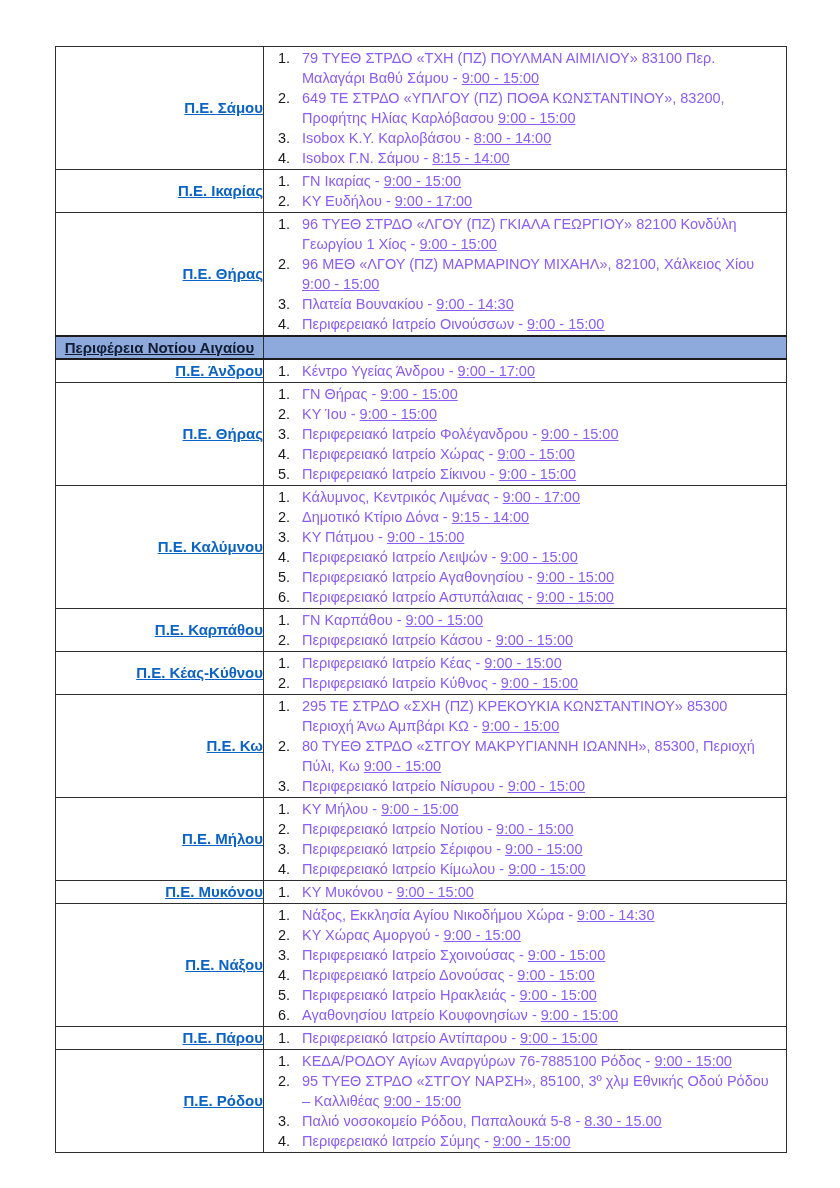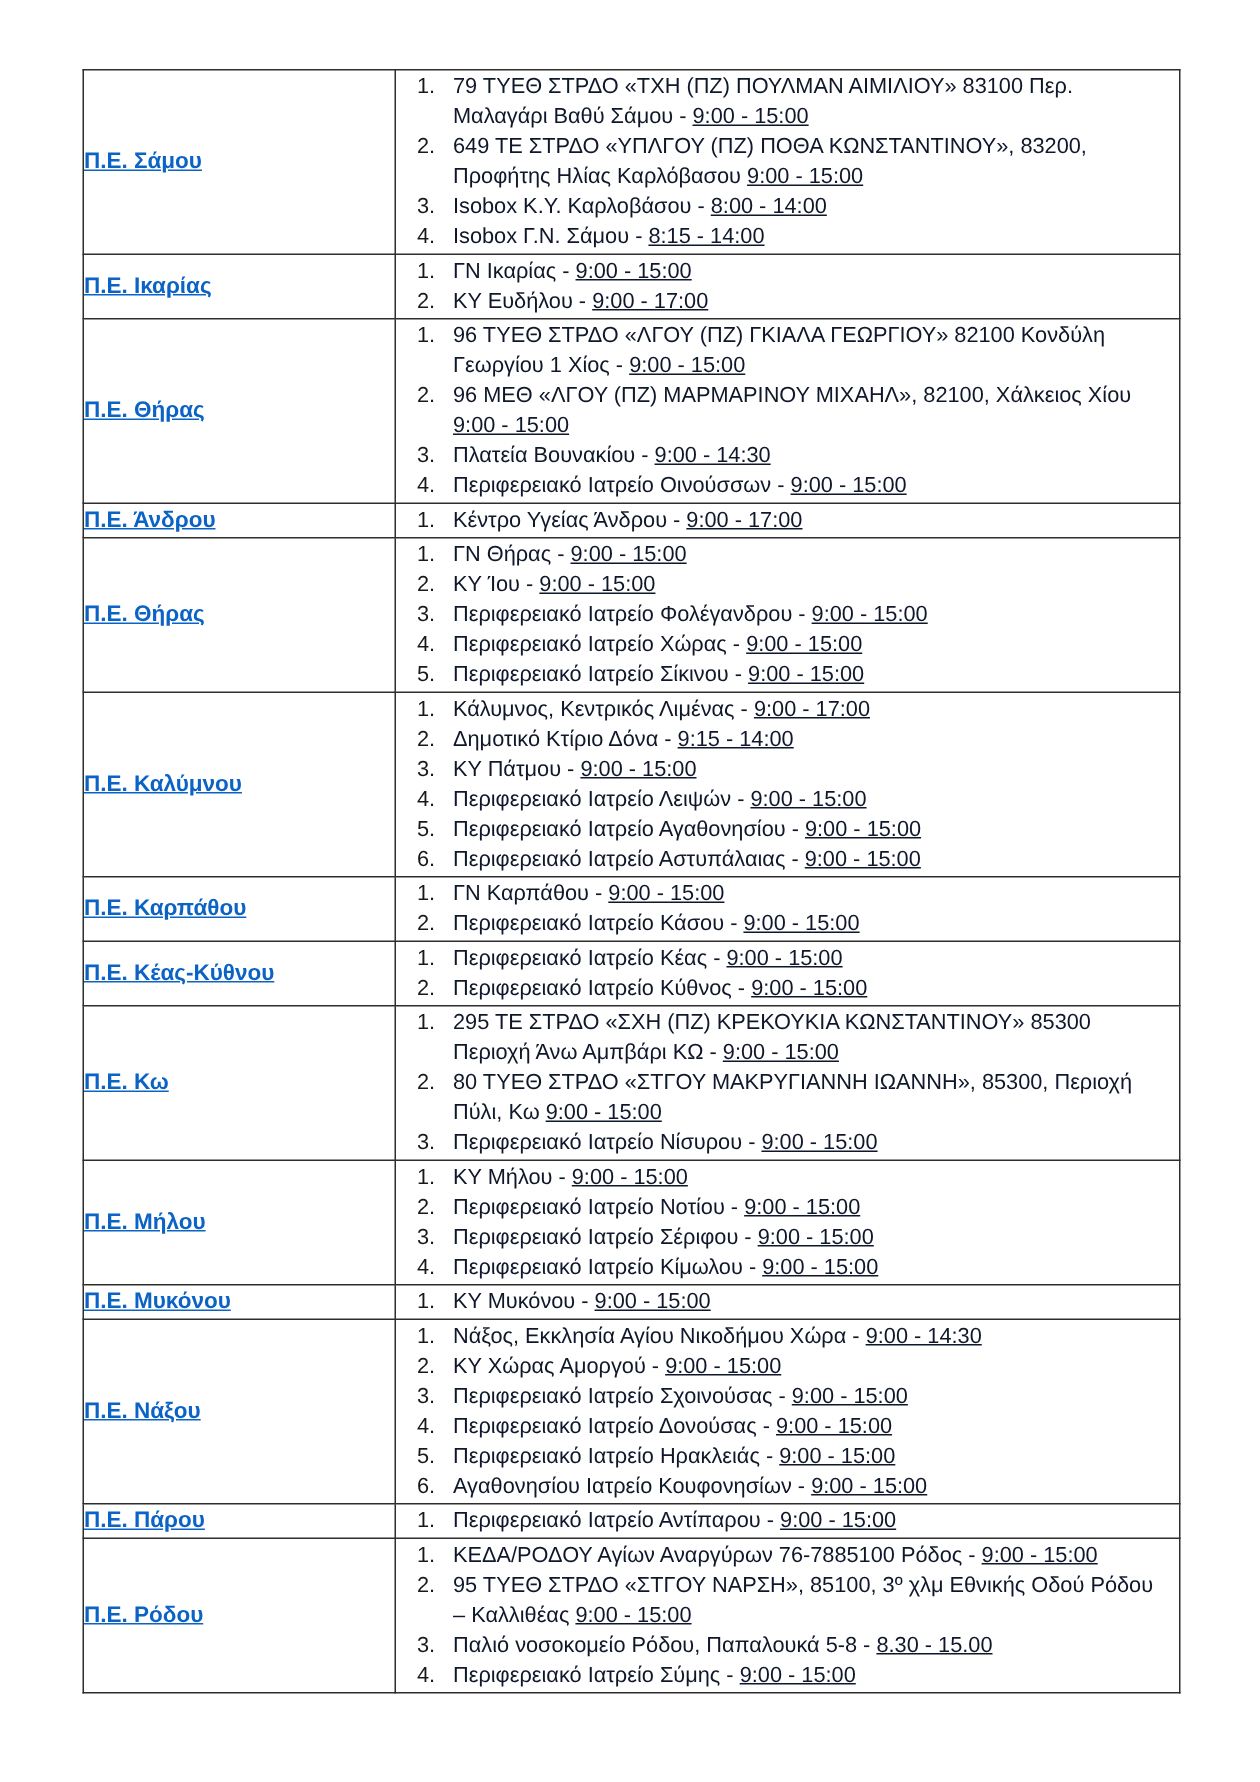--- a/index.html
+++ b/index.html
@@ -25,21 +25,21 @@
   }
   .doc-table td {
     border: 1.5px solid #2e2e2e;
     padding: 0;
     vertical-align: middle;
   }
   col.c-region { width: 208px; }
   col.c-items  { width: 523px; }
 
   .region-cell {
-    text-align: left;
+    text-align: right;
     margin-top: 29px;
   }
   .region-link {
     color: #0b63c5;
     font-weight: bold;
     text-decoration: underline;
     font-size: 15px;
     line-height: 20px;
     cursor: pointer;
   }
@@ -49,21 +49,21 @@
     padding: 1px 6px 1px 0;
     list-style: none;
     counter-reset: fac;
   }
   .items-cell li {
     counter-increment: fac;
     position: relative;
     padding-left: 38px;
     font-size: 14.5px;
     line-height: 20px;
-    color: #0f172a;
+    color: #8b5cf6;
   }
   .items-cell li::before {
     content: counter(fac) ".";
     position: absolute;
     left: 14px;
     color: #191919;
   }
   .hours {
     text-decoration: underline;
   }
@@ -128,20 +128,26 @@
         <td class="items-cell">
           <ol>
             <li><span>96 ΤΥΕΘ ΣΤΡΔΟ «ΛΓΟΥ (ΠΖ) ΓΚΙΑΛΑ ΓΕΩΡΓΙΟΥ» 82100 Κονδύλη Γεωργίου 1 Χίος - </span><span class="hours">9:00 - 15:00</span></li>
             <li><span>96 ΜΕΘ «ΛΓΟΥ (ΠΖ) ΜΑΡΜΑΡΙΝΟΥ ΜΙΧΑΗΛ», 82100, Χάλκειος Χίου </span><span class="hours">9:00 - 15:00</span></li>
             <li><span>Πλατεία Βουνακίου - </span><span class="hours">9:00 - 14:30</span></li>
             <li><span>Περιφερειακό Ιατρείο Οινούσσων - </span><span class="hours">9:00 - 15:00</span></li>
           </ol>
         </td>
       </tr>
 
+      <tr class="section-header-row">
+        <td class="section-header-cell">
+          <span class="section-header-label">Περιφέρεια Νοτίου Αιγαίου</span>
+        </td>
+        <td class="section-header-cell-empty"></td>
+      </tr>
 
       <tr>
         <td class="region-cell">
           <span class="region-link">Π.Ε. Άνδρου</span>
         </td>
         <td class="items-cell">
           <ol>
             <li><span>Κέντρο Υγείας Άνδρου - </span><span class="hours">9:00 - 17:00</span></li>
           </ol>
         </td>

